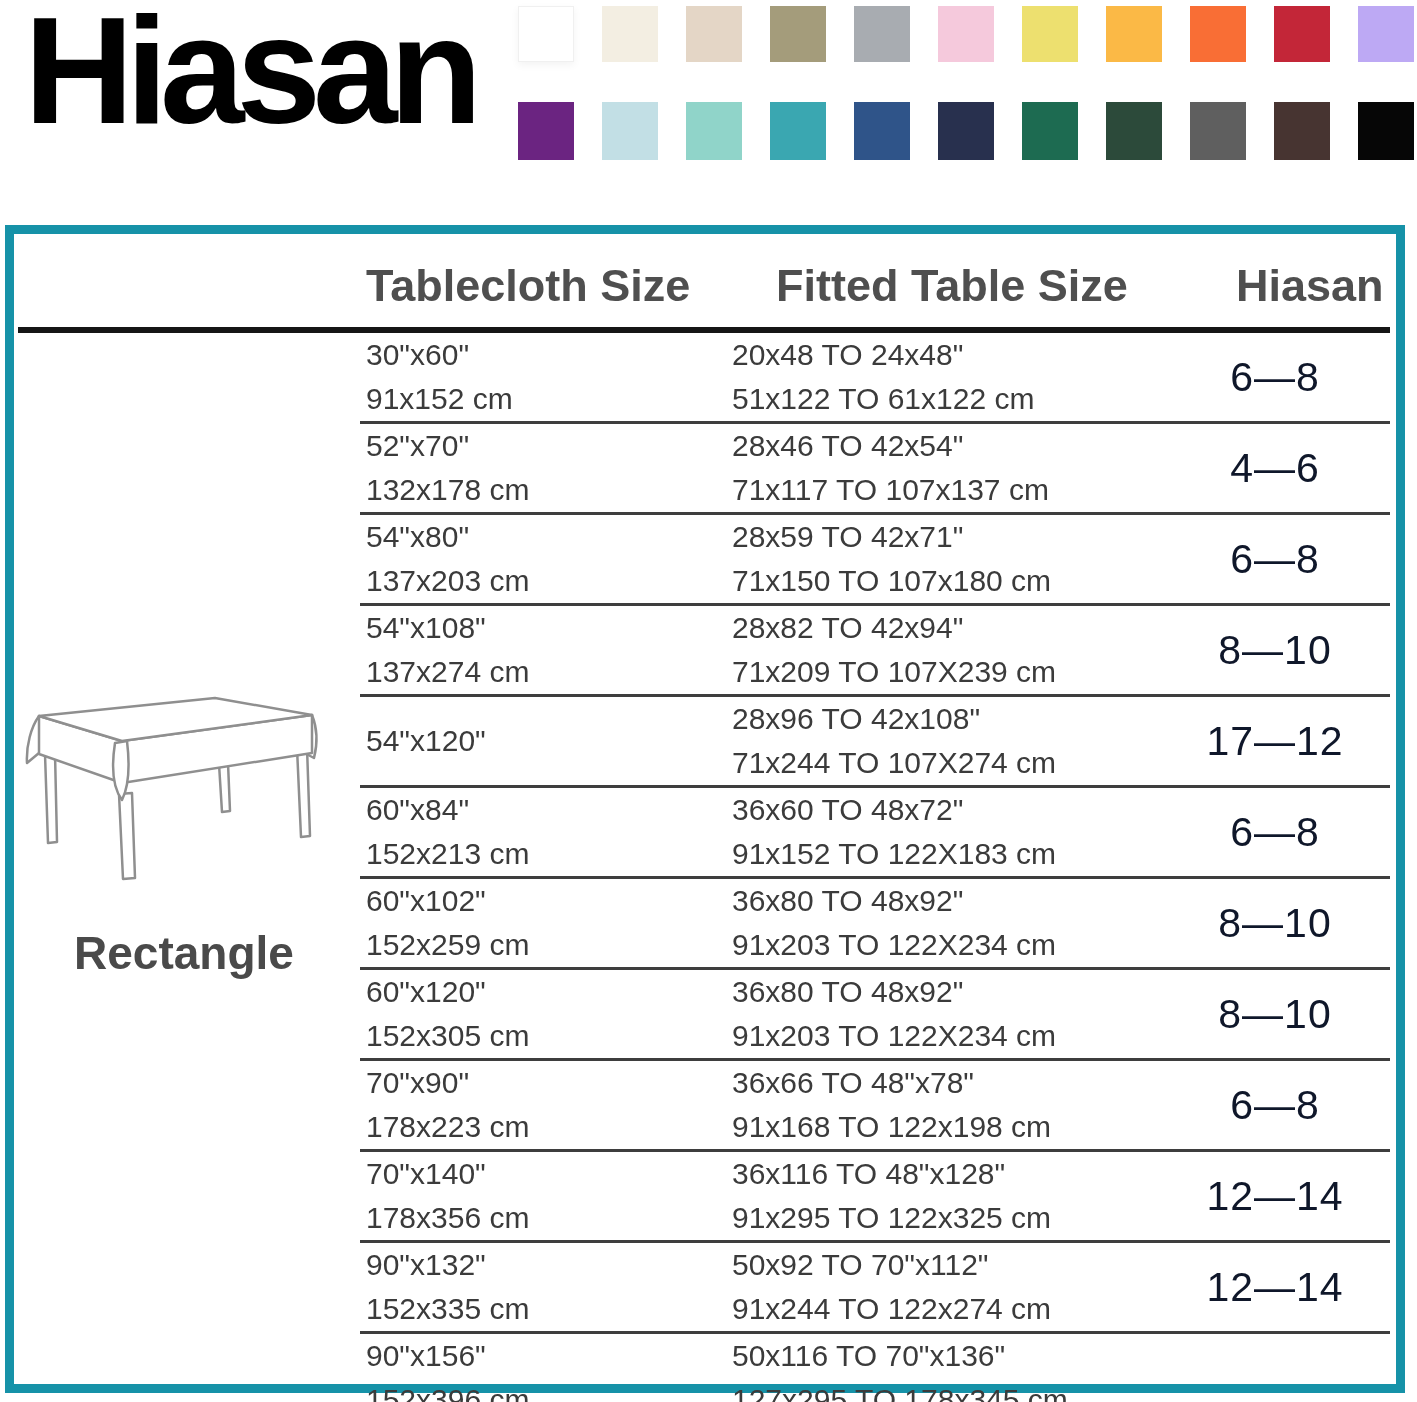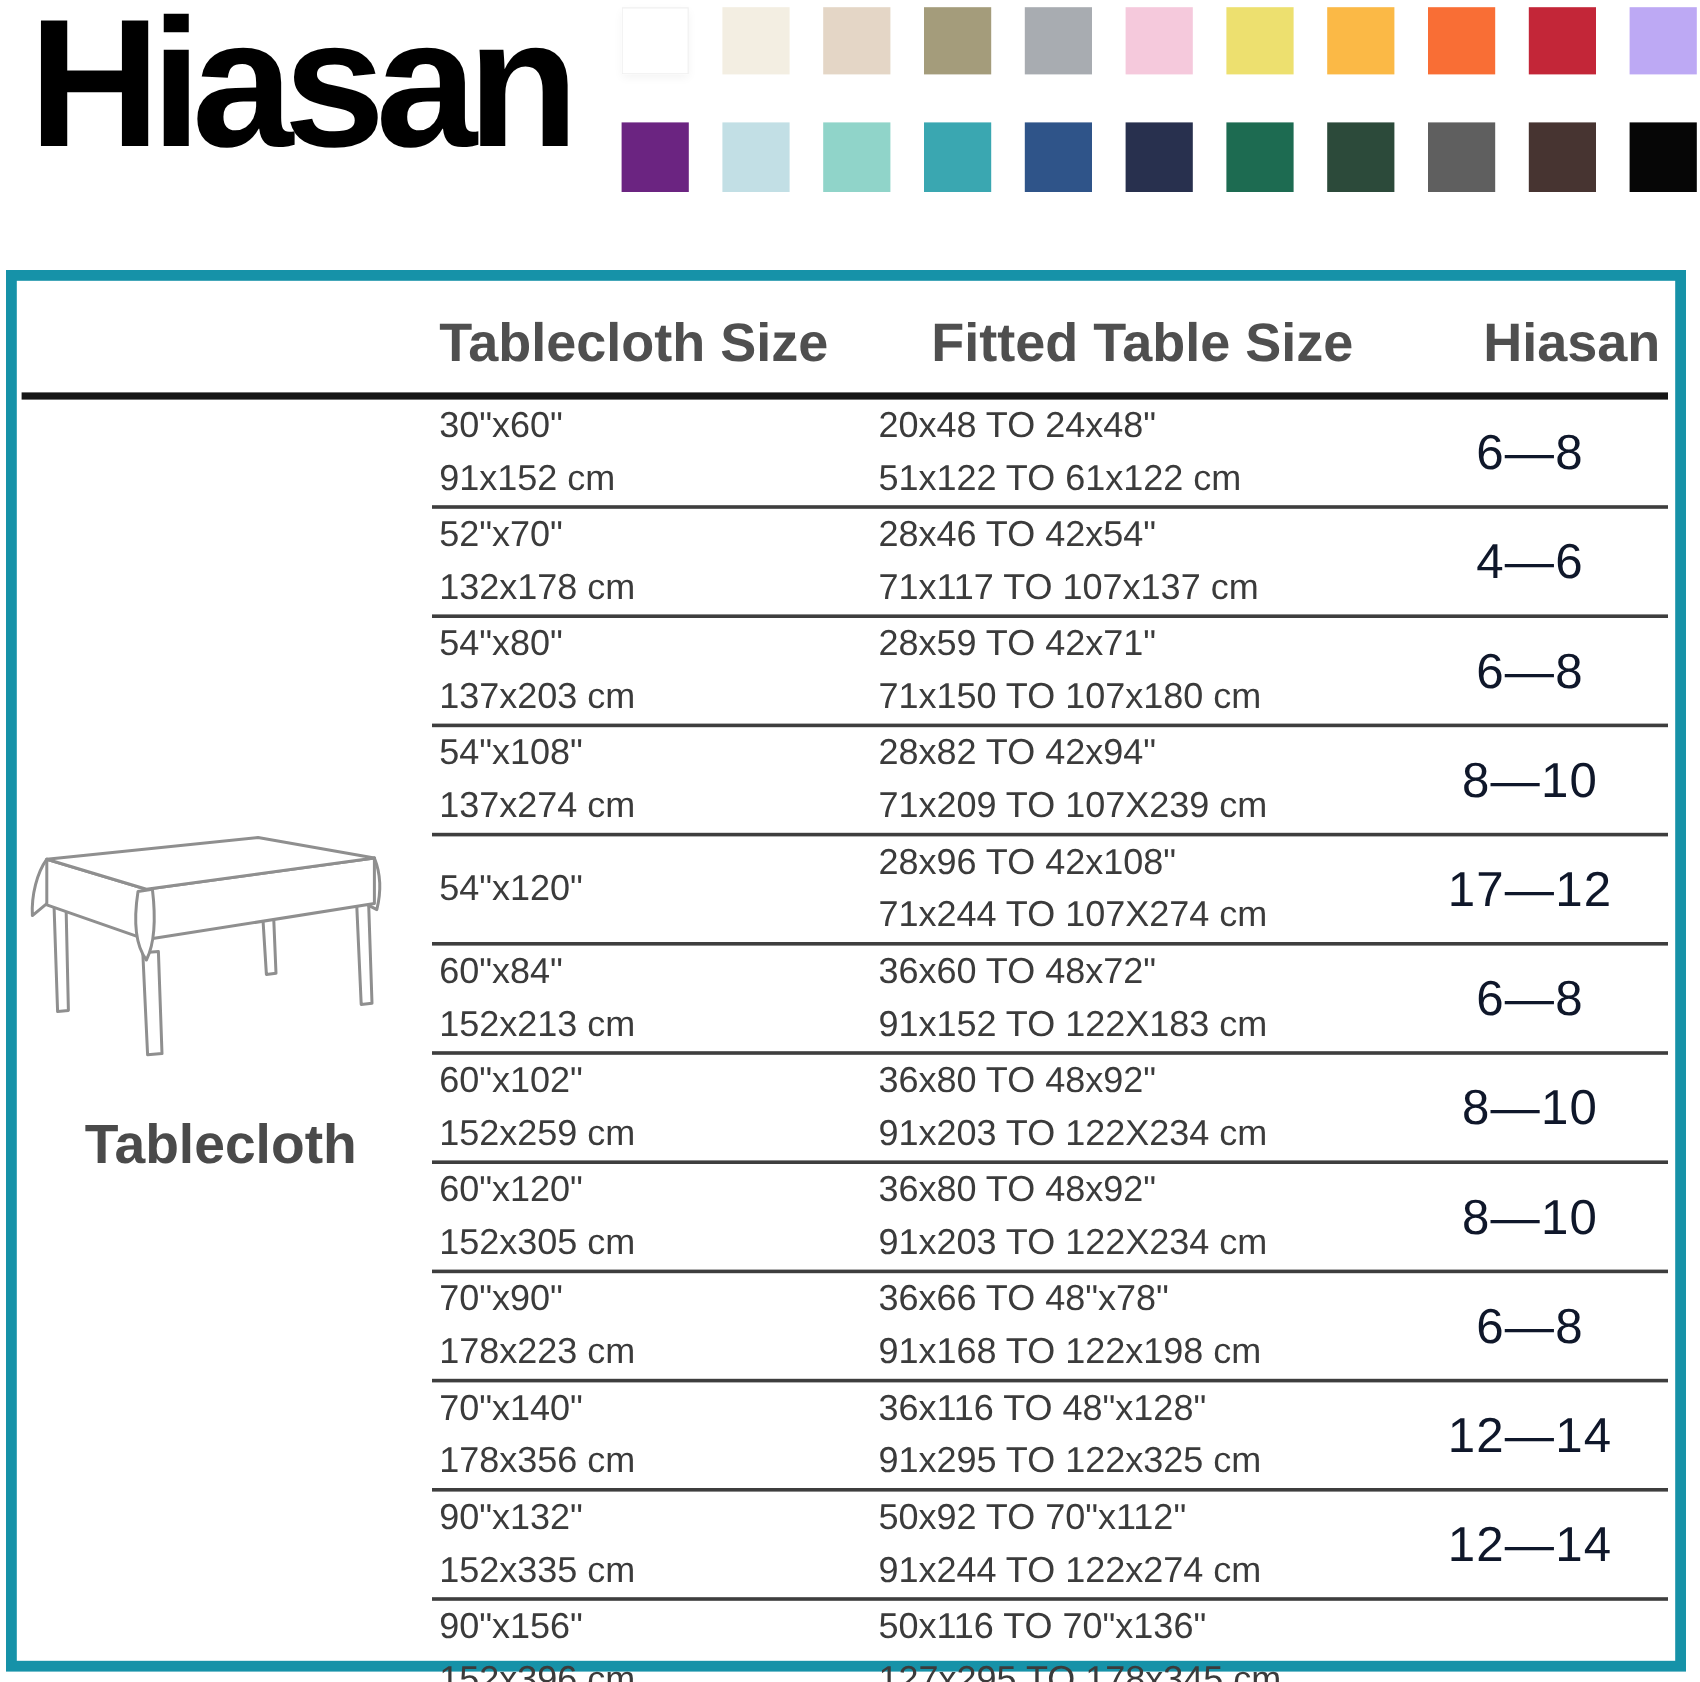--- a/index.html
+++ b/index.html
@@ -91,21 +91,21 @@
         <path d="M275,52 L285,51 L288,140 L279,141 Z"></path>
         <path d="M97,98 L110,97 L113,182 L101,183 Z"></path>
         <path d="M17,20 C9,31 4,50 5,67 L23,52 Z"></path>
         <path d="M290,19 C296,34 295,50 292,62 L273,52 Z"></path>
         <path d="M17,20 L100,45 L100,87 L17,58 Z"></path>
         <path d="M100,45 L290,19 L290,57 L100,87 Z"></path>
         <path d="M17,20 L193,2 L290,19 L100,45 Z"></path>
         <path d="M93,47 C89,73 91,92 100,104 C107,90 108,70 105,45 Z"></path>
       </g>
     </svg>
-    <div class="shape-label">Tablecloth</div>
+    <div class="shape-label">Rectangle</div>
 
     <div class="rows">
         <div class="srow">
           <div class="cell c-cloth">
             <div class="line">30"x60"</div>
             <div class="line">91x152 cm</div>
           </div>
           <div class="cell c-fit">
             <div class="line">20x48 TO 24x48"</div>
             <div class="line">51x122 TO 61x122 cm</div>

